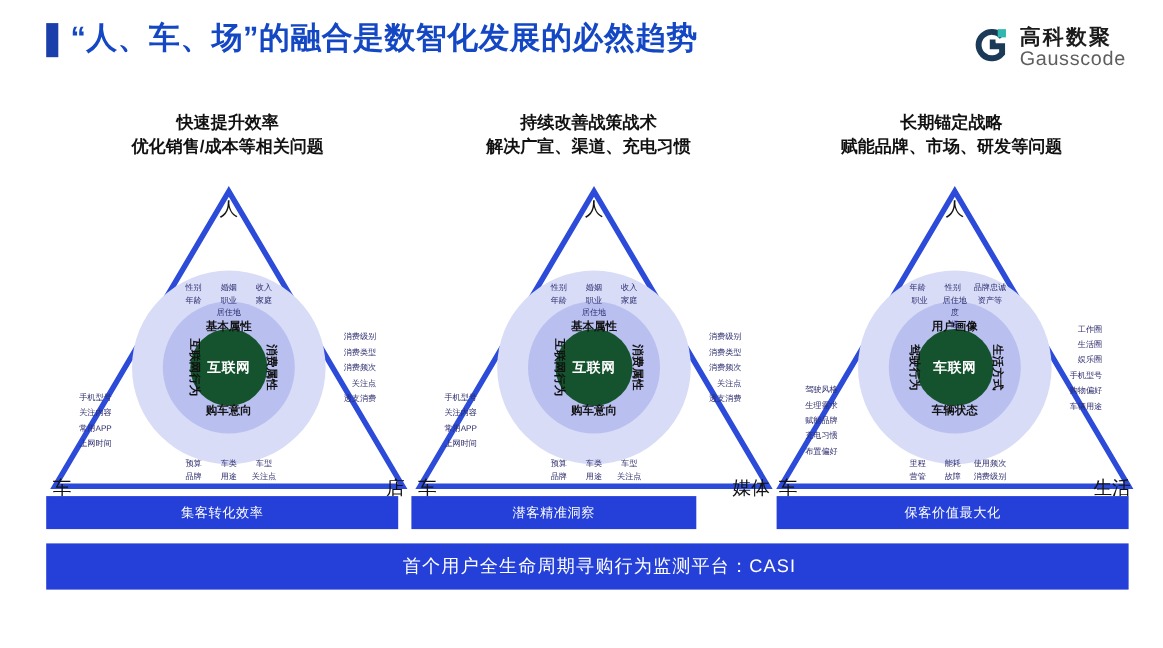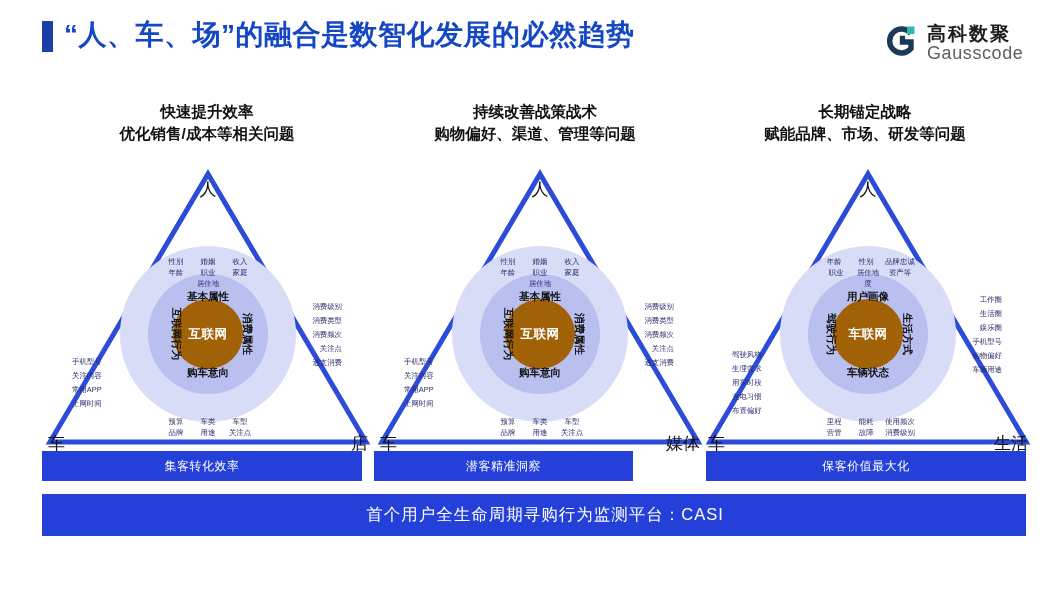--- a/index.html
+++ b/index.html
@@ -66,21 +66,21 @@
   .ring-outer {
     position:absolute; left:0; top:0; width:176px; height:176px;
     border-radius:50%; background:#d8dcf7;
   }
   .ring-mid {
     position:absolute; left:28px; top:28px; width:120px; height:120px;
     border-radius:50%; background:#b9c0f0;
   }
   .core {
     position:absolute; left:53px; top:53px; width:70px; height:70px;
-    border-radius:50%; background:#a16207;
+    border-radius:50%; background:#14532d;
     display:flex; align-items:center; justify-content:center;
   }
   .core span { color:#fff; font-size:12.5px; font-weight:bold; letter-spacing:0.5px; }
 
   .ring-label {
     position:absolute; color:#111; font-size:10.5px; font-weight:bold;
     white-space:nowrap;
   }
   .rl-top    { top:44px; left:50%; transform:translateX(-50%); }
   .rl-bottom { bottom:42px; left:50%; transform:translateX(-50%);text-align:center; }
@@ -137,21 +137,21 @@
       <div class="logo-text-en">Gausscode</div>
     </div>
   </div>
 
   <div class="col-head" id="colhead-0">
     <span class="l1">快速提升效率</span>
     <span class="l2">优化销售/成本等相关问题</span>
   </div>
   <div class="col-head" id="colhead-1">
     <span class="l1">持续改善战策战术</span>
-    <span class="l2">购物偏好、渠道、管理等问题</span>
+    <span class="l2">解决广宣、渠道、充电习惯</span>
   </div>
   <div class="col-head" id="colhead-2">
     <span class="l1">长期锚定战略</span>
     <span class="l2">赋能品牌、市场、研发等问题</span>
   </div>
 
   <div class="panel" id="panel-0">
     <svg class="tri-svg" width="340" height="290">
       <polygon points="170,14 328,282 12,282" fill="none" stroke="#2b4bd8" stroke-width="5"></polygon>
     </svg>
@@ -264,21 +264,21 @@
           <span class="kw-row"><span>度</span></span>
           <span class="kw-row"><span>级</span></span>
         </div>
       <div class="kw kw-bottom">
           <span class="kw-row"><span>里程</span><span>能耗</span><span>使用频次</span></span>
           <span class="kw-row"><span>营管</span><span>故障</span><span>消费级别</span></span>
         </div>
       <div class="kw kw-left">
           <span class="kw-row">驾驶风格</span>
           <span class="kw-row">生理需求</span>
-          <span class="kw-row">用车时段</span>
+          <span class="kw-row">赋能品牌</span>
           <span class="kw-row">充电习惯</span>
           <span class="kw-row">布置偏好</span>
         </div>
       <div class="kw kw-right">
           <span class="kw-row">工作圈</span>
           <span class="kw-row">生活圈</span>
           <span class="kw-row">娱乐圈</span>
           <span class="kw-row">手机型号</span>
           <span class="kw-row">购物偏好</span>
           <span class="kw-row">车辆用途</span>

